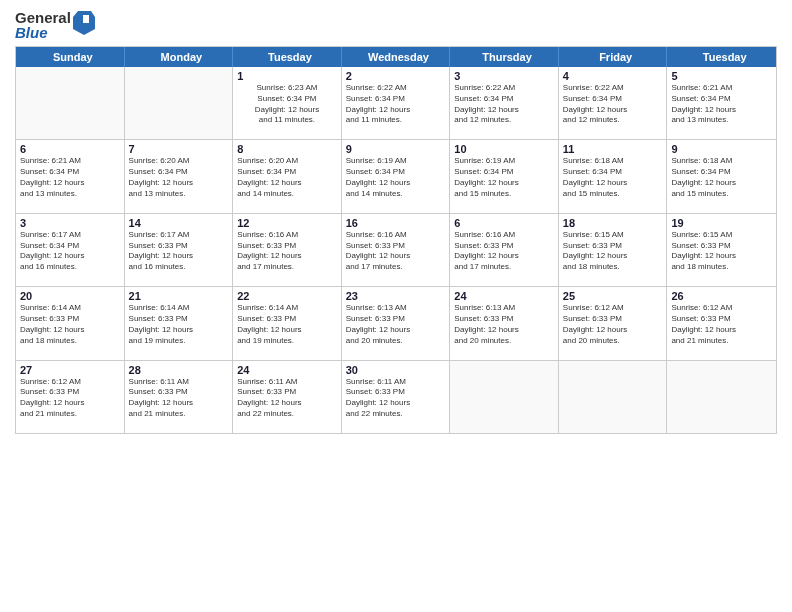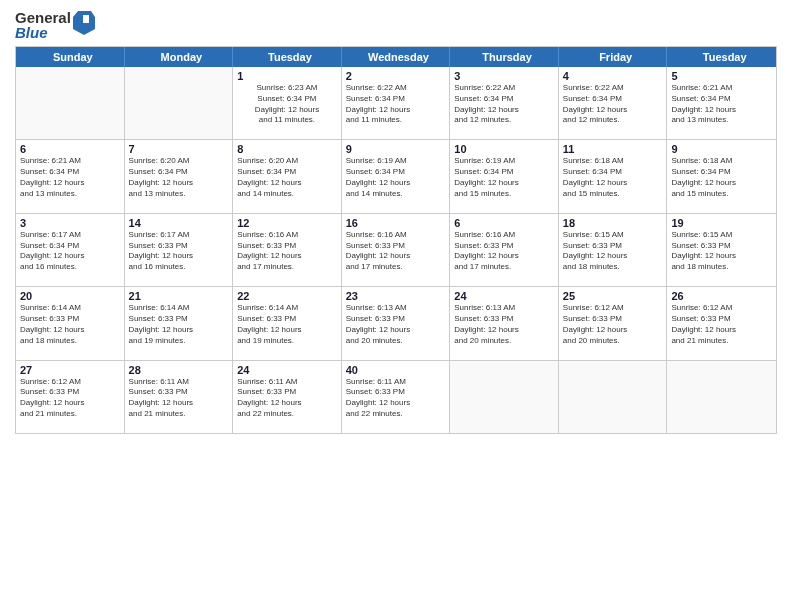--- a/index.html
+++ b/index.html
@@ -335,21 +335,21 @@
 and 21 minutes.</div>
           </div>
           <div class="cal-cell">
             <div class="day-num">24</div>
             <div class="day-info" style="white-space: pre-line;">Sunrise: 6:11 AM
 Sunset: 6:33 PM
 Daylight: 12 hours
 and 22 minutes.</div>
           </div>
           <div class="cal-cell">
-            <div class="day-num">40</div>
+            <div class="day-num">30</div>
             <div class="day-info" style="white-space: pre-line;">Sunrise: 6:11 AM
 Sunset: 6:33 PM
 Daylight: 12 hours
 and 22 minutes.</div>
           </div>
           <div class="cal-cell empty"></div>
           <div class="cal-cell empty"></div>
           <div class="cal-cell empty"></div>
         </div>
       </div>

